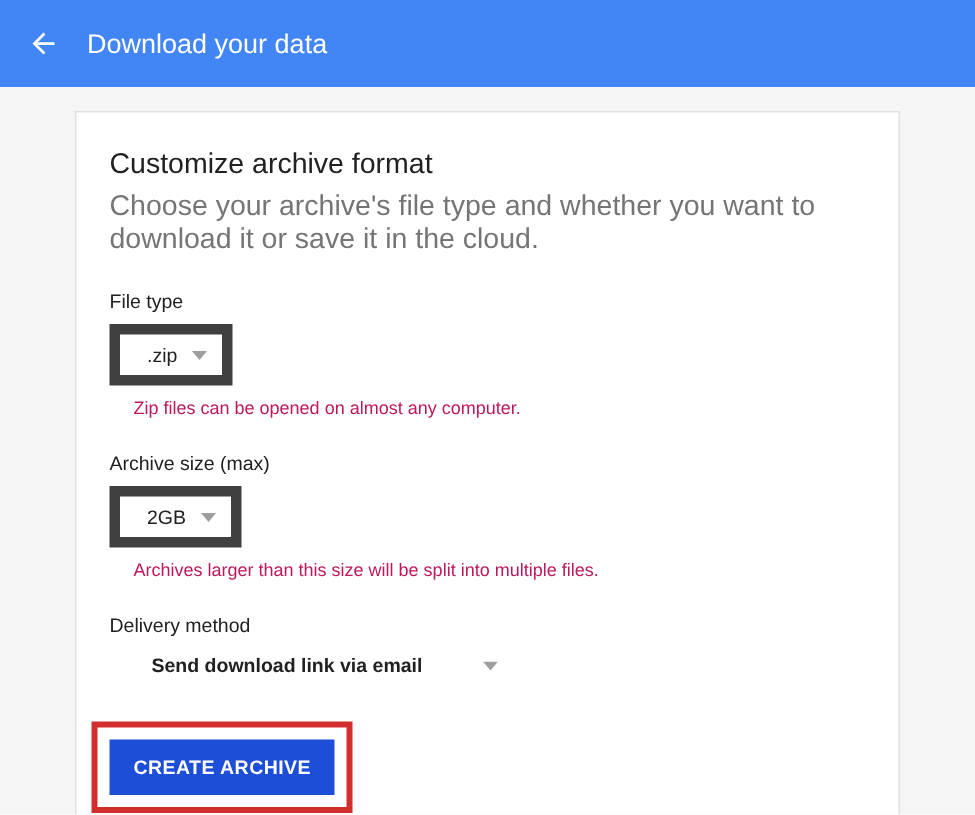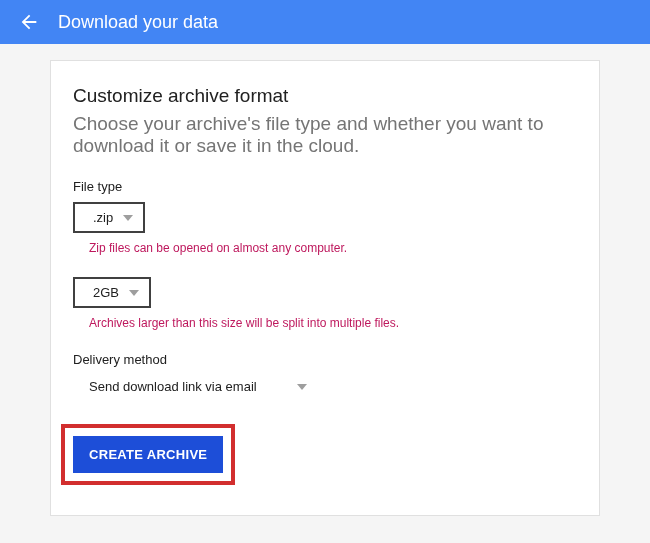--- a/index.html
+++ b/index.html
@@ -6,21 +6,21 @@
   body {
     font-family: Arial, "Helvetica Neue", sans-serif;
     background: #f5f5f5;
     width: 650px;
     height: 543px;
     overflow: hidden;
     color: #212121;
   }
   .top-bar {
     background: #4285f4;
-    height: 44px;
+    height: 58px;
     display: flex;
     align-items: center;
     padding: 0 18px;
     color: #fff;
   }
   .back-icon svg { width: 22px; height: 22px; fill: #fff; display:block; }
   .top-title {
     font-size: 18px;
     font-weight: 500;
     margin-left: 18px;
@@ -58,38 +58,38 @@
     font-size: 13px;
     color: #212121;
     cursor: pointer;
     margin-left: 8px;
   }
   .dropdown .caret {
     margin-left: 10px;
   }
   .caret svg { width: 10px; height: 6px; fill: #9e9e9e; display:block; }
   .highlight-box {
-    border: 2px solid #404040;
+    border: 7px solid #404040;
     display: inline-block;
     padding: 0;
   }
   .field-hint {
     font-size: 12px;
     color: #be185d;
     margin-top: 8px;
     margin-left: 16px;
   }
   .delivery-select {
     display: inline-flex;
     align-items: center;
     font-size: 13px;
-    font-weight: 400;
+    font-weight: 700;
     color: #212121;
     padding: 4px 0;
-    margin-left: 16px;
+    margin-left: 28px;
     cursor: pointer;
     gap: 32px;
   }
   .delivery-select .caret { margin-left: 8px; }
   .delivery-hint {
     font-size: 12px;
     color: #9e9e9e;
     margin-top: 8px;
     margin-left: 16px;
     line-height: 1.5;
@@ -141,20 +141,21 @@
             <svg viewBox="0 0 10 6">
                 <path d="M0 0l5 6 5-6z"></path>
               </svg>
           </span>
         </span>
       </span>
       <div class="field-hint">Zip files can be opened on almost any computer.</div>
     </div>
 
     <div class="field-block">
+      <div class="field-label">Archive size (max)</div>
       <span class="highlight-box">
         <span class="dropdown">
           <span>2GB</span>
           <span class="caret">
             <svg viewBox="0 0 10 6">
                 <path d="M0 0l5 6 5-6z"></path>
               </svg>
           </span>
         </span>
       </span>

